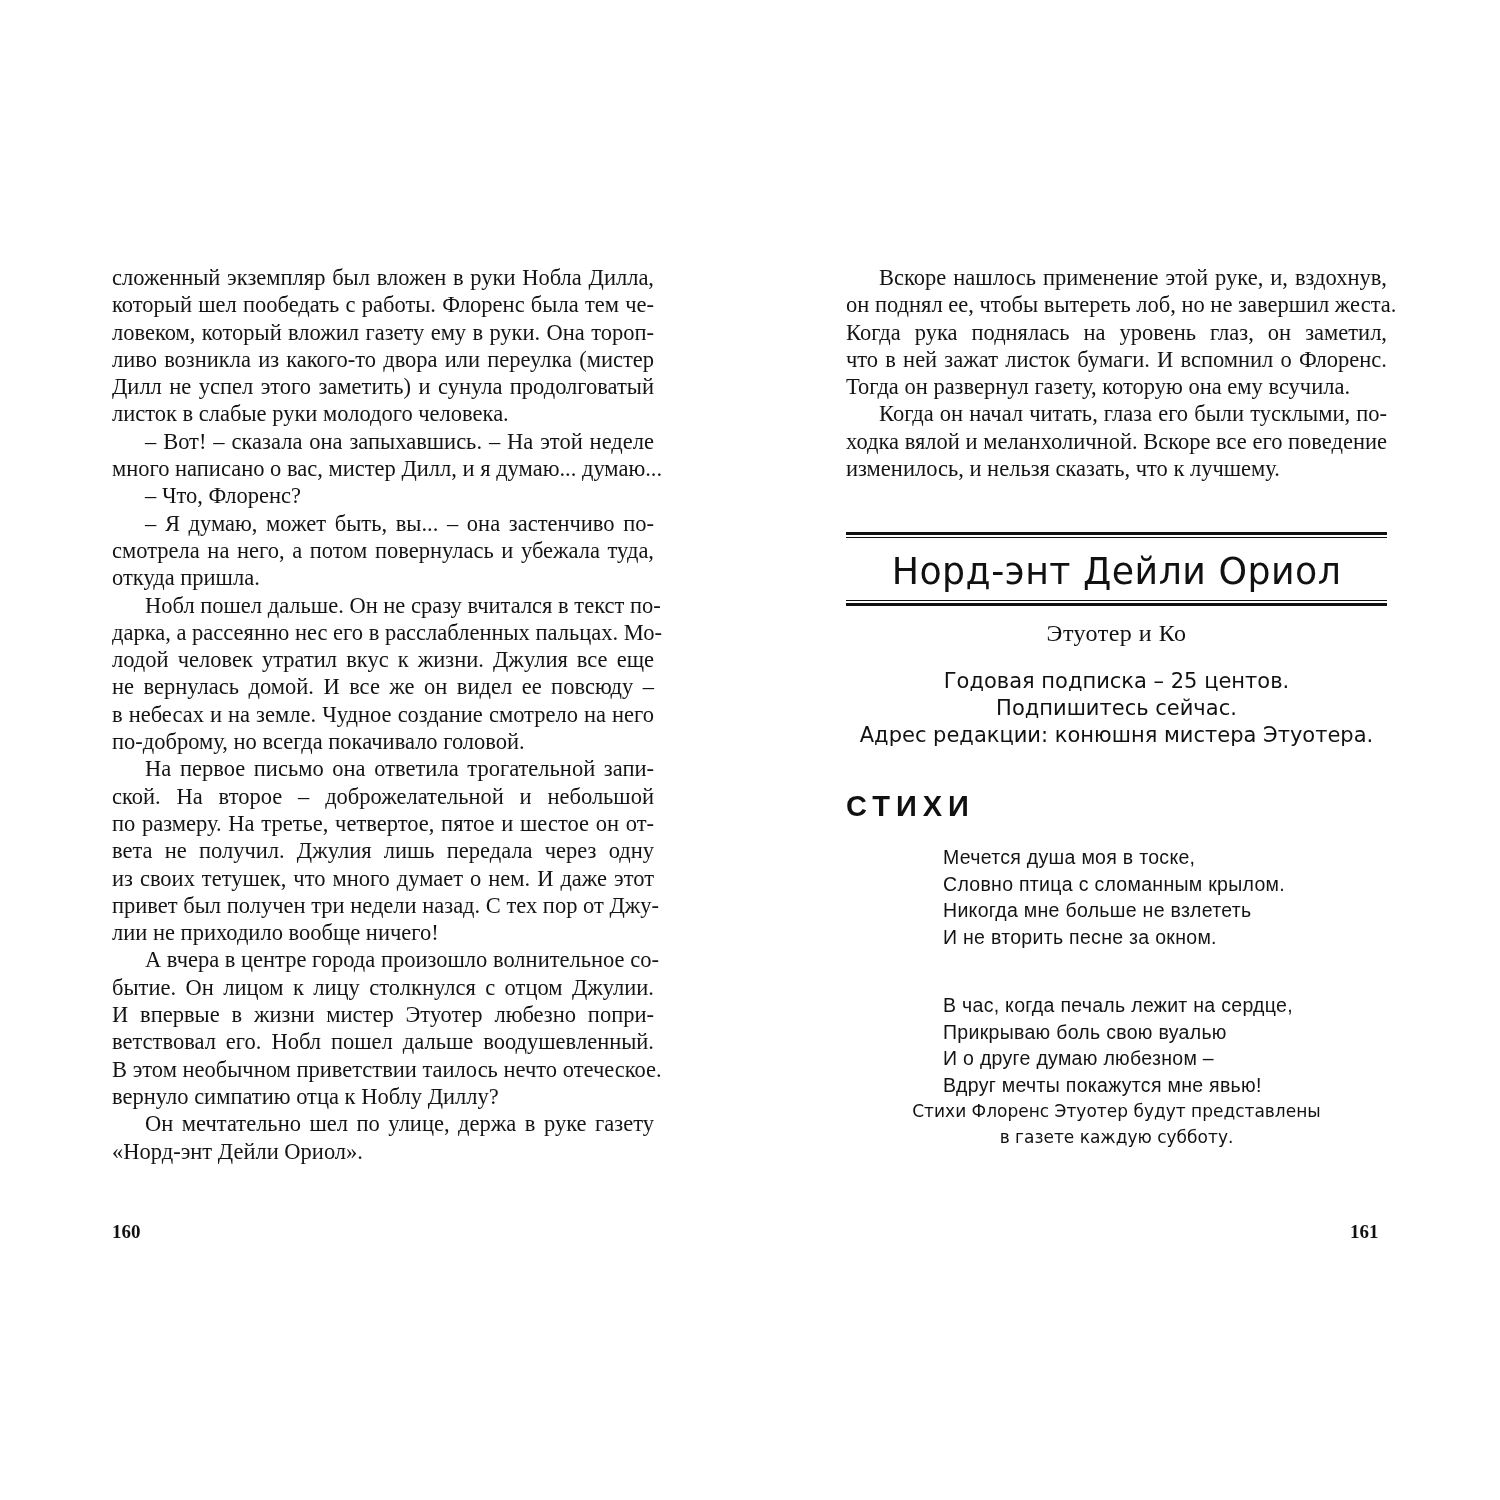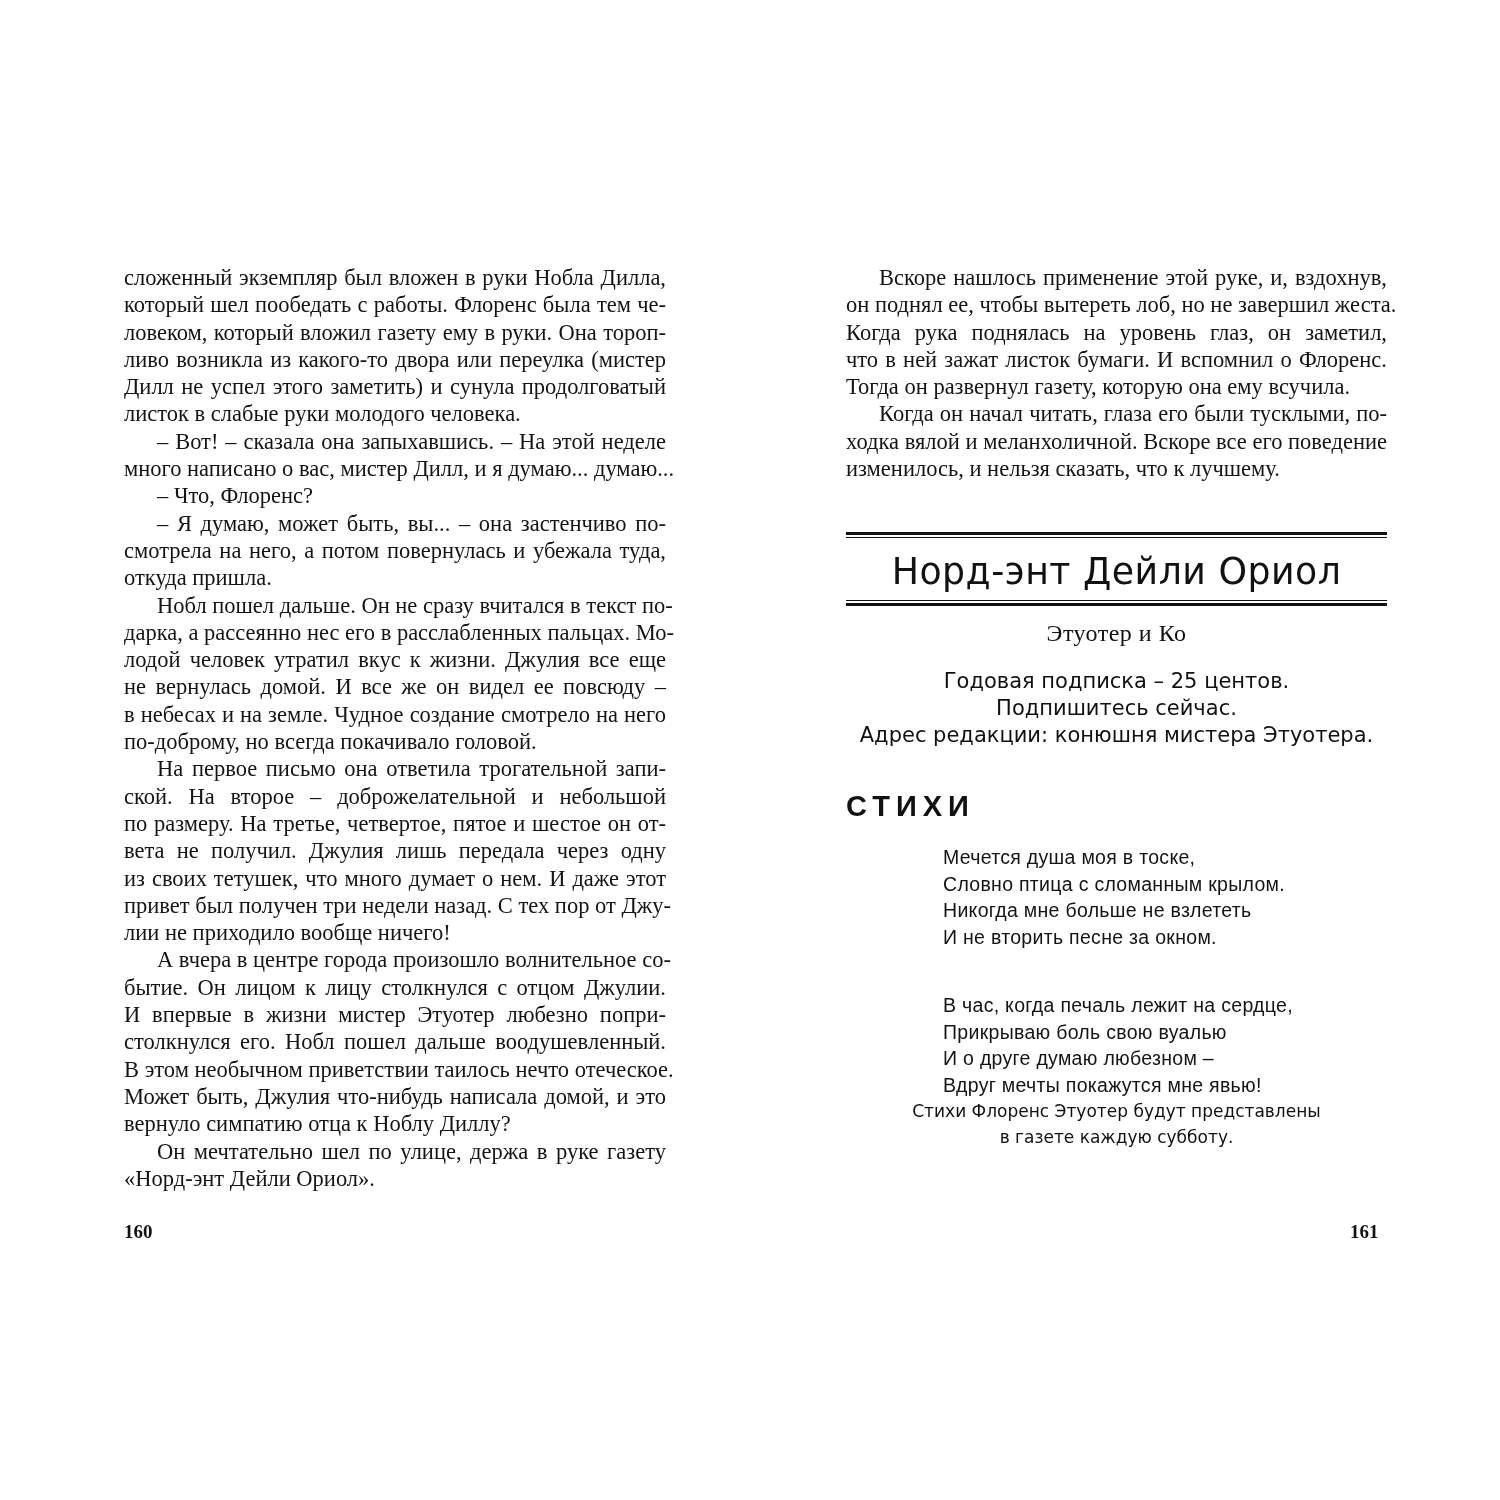--- a/index.html
+++ b/index.html
@@ -1,18 +1,18 @@
 <!DOCTYPE html>
 <html><head>
 <meta charset="utf-8">
 <style>
   html, body { margin: 0; padding: 0; background: #ffffff; }
   body { width: 1500px; height: 1500px; position: relative; overflow: hidden; color: #111111; }
   .page { position: absolute; top: 0; height: 1500px; }
-  .page-left { left: 0; width: 750px; margin-left: 12px; }
+  .page-left { left: 0; width: 750px; }
   .page-right { left: 750px; width: 750px; }
 
   .serif-text {
     position: absolute;
     font-family: "Liberation Serif", "DejaVu Serif", serif;
     font-size: 22.5px;
     line-height: 27.3px;
     text-align: justify;
     color: #141414;
   }
@@ -114,23 +114,22 @@
       <span class="line" style="padding-left: 33px;">На первое письмо она ответила трогательной запи-</span>
       <span class="line">ской. На второе – доброжелательной и небольшой</span>
       <span class="line">по размеру. На третье, четвертое, пятое и шестое он от-</span>
       <span class="line">вета не получил. Джулия лишь передала через одну</span>
       <span class="line">из своих тетушек, что много думает о нем. И даже этот</span>
       <span class="line">привет был получен три недели назад. С тех пор от Джу-</span>
       <span class="line last">лии не приходило вообще ничего!</span>
       <span class="line" style="padding-left: 33px;">А вчера в центре города произошло волнительное со-</span>
       <span class="line">бытие. Он лицом к лицу столкнулся с отцом Джулии.</span>
       <span class="line">И впервые в жизни мистер Этуотер любезно попри-</span>
-      <span class="line">столкнулся его. Нобл пошел дальше воодушевленный.</span>
+      <span class="line">ветствовал его. Нобл пошел дальше воодушевленный.</span>
       <span class="line">В этом необычном приветствии таилось нечто отеческое.</span>
-      <span class="line">Может быть, Джулия что-нибудь написала домой, и это</span>
       <span class="line last">вернуло симпатию отца к Ноблу Диллу?</span>
       <span class="line" style="padding-left: 33px;">Он мечтательно шел по улице, держа в руке газету</span>
       <span class="line last">«Норд-энт Дейли Ориол».</span>
     </div>
   <div class="page-num page-num-left">160</div>
 </div>
 
 <div class="page page-right">
   <div class="serif-text right-body" id="right-body">
       <span class="line" style="padding-left: 33px;">Вскоре нашлось применение этой руке, и, вздохнув,</span>

